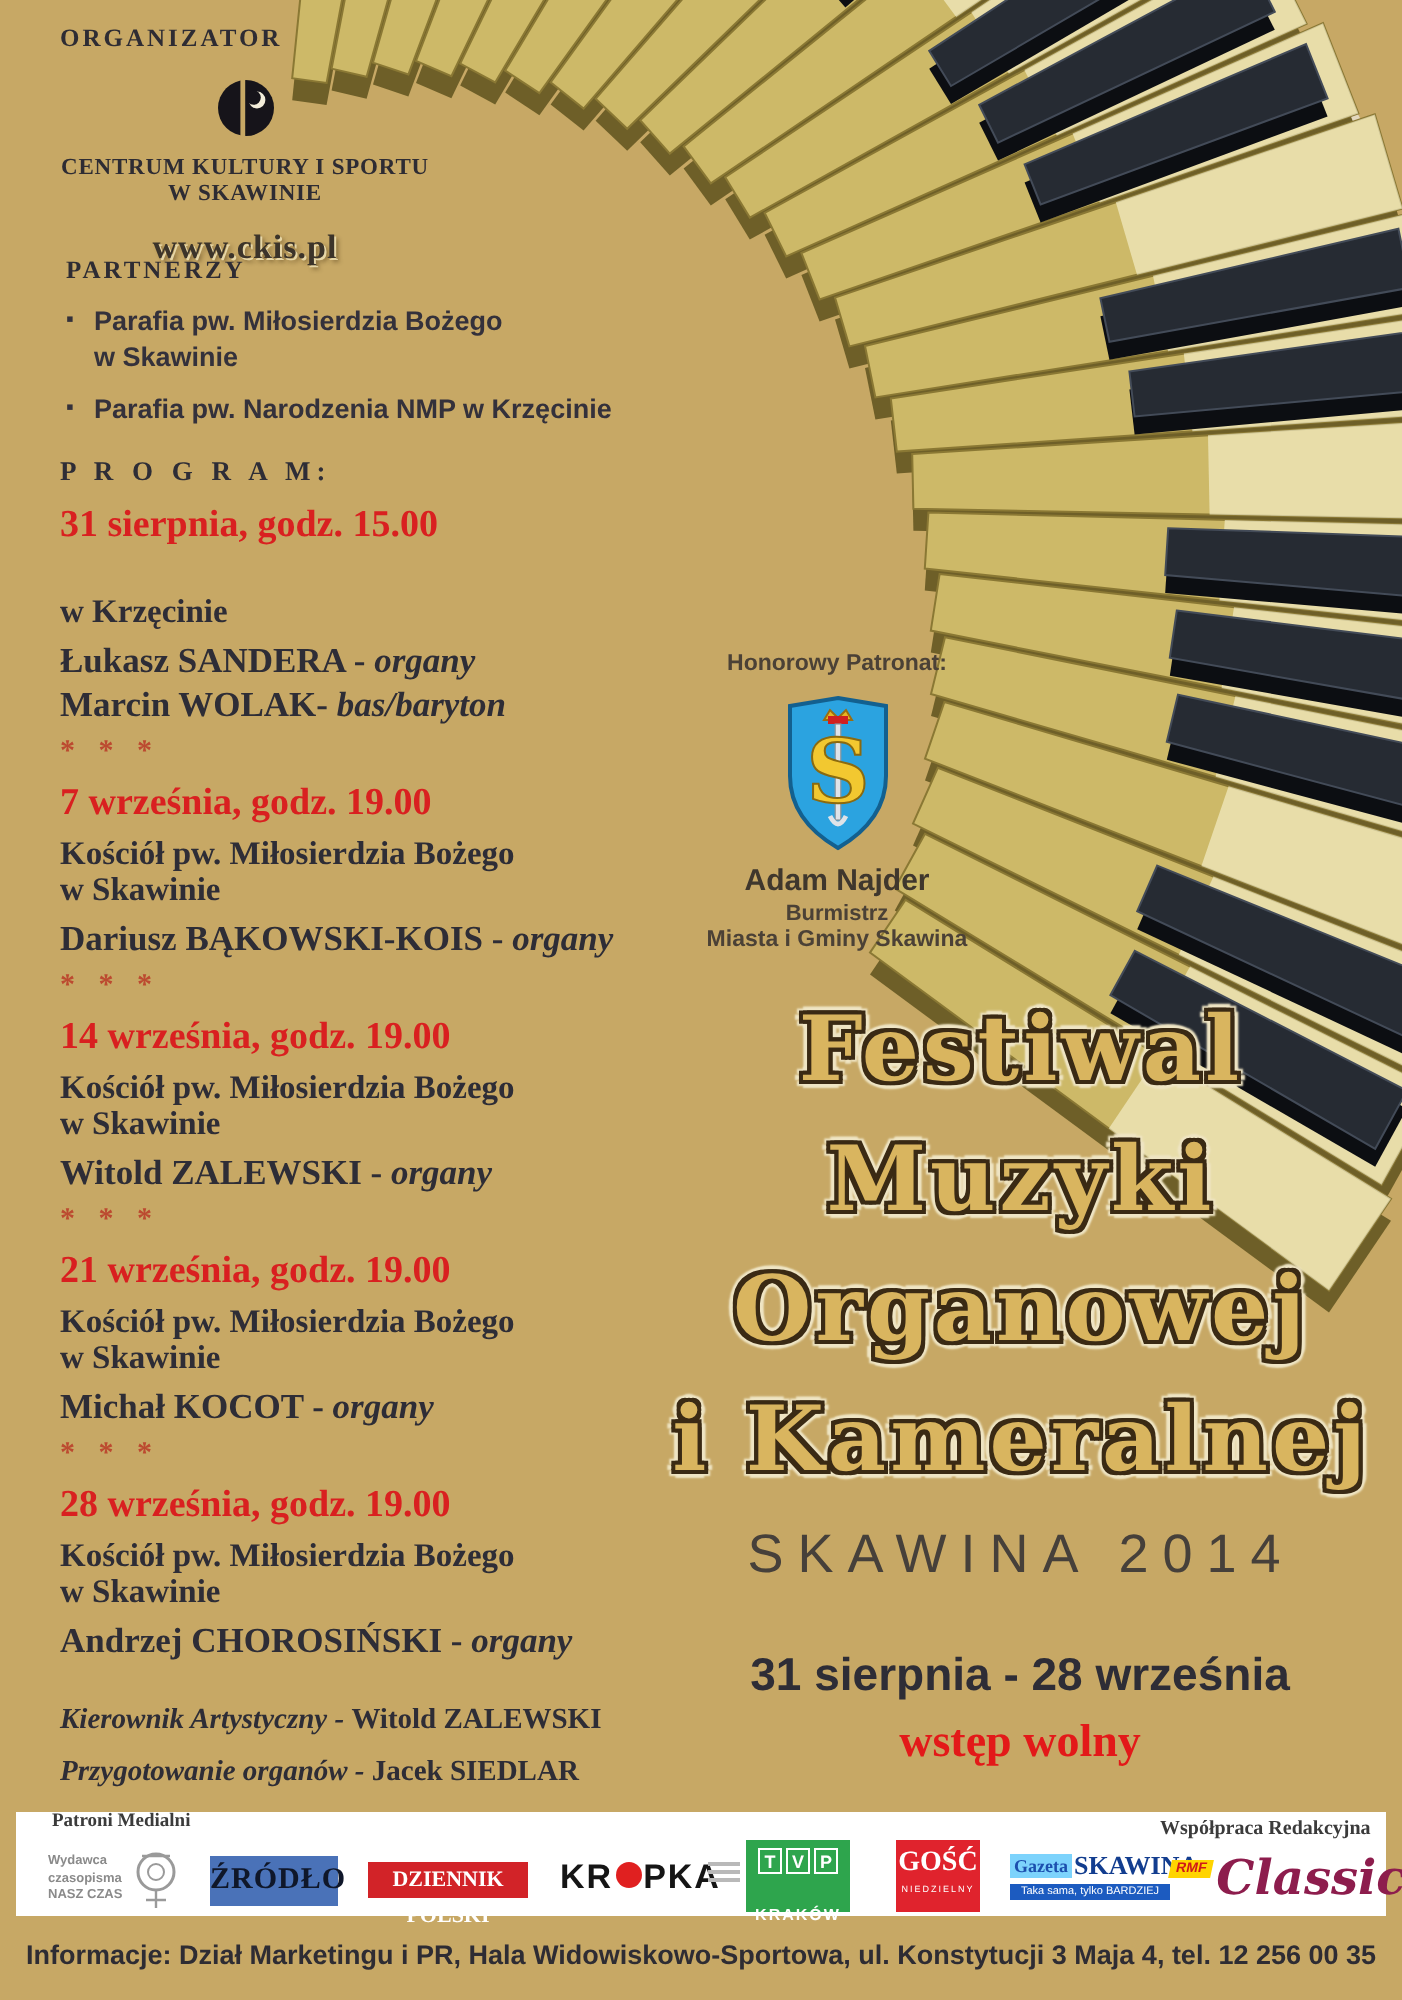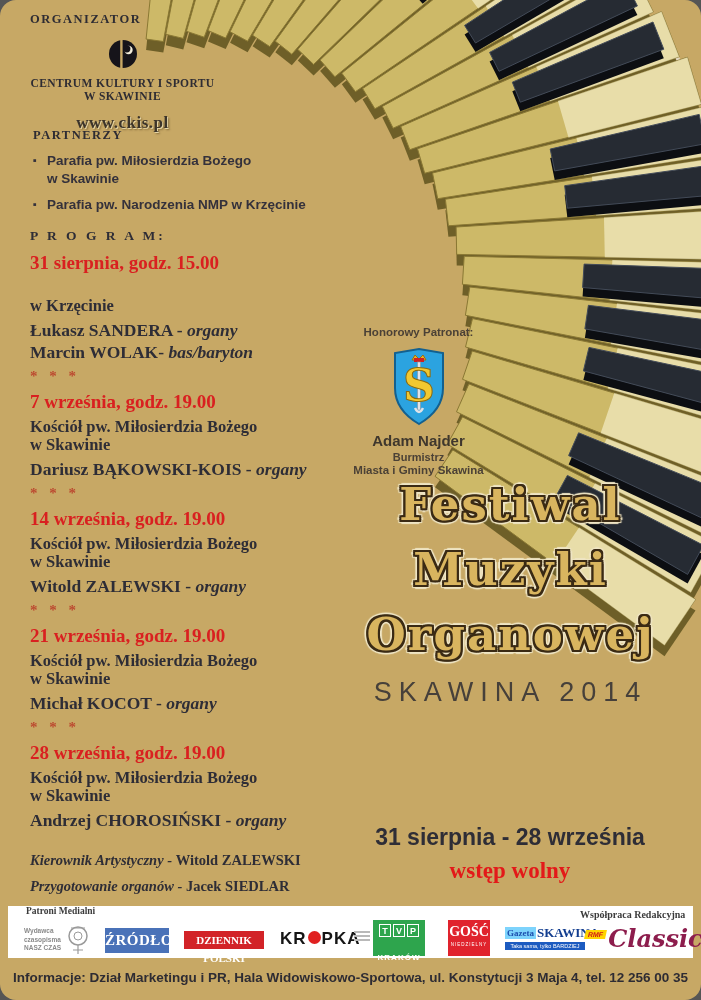--- a/index.html
+++ b/index.html
@@ -1,19 +1,19 @@
 <!DOCTYPE html>
 <html lang="pl"><head>
 <meta charset="utf-8">
 <style>
   * { margin:0; padding:0; box-sizing:border-box; }
   body { background:#555; font-family:"Liberation Sans", sans-serif; }
   .poster{
     position:relative; width:701px; height:1000px; margin:0 auto;
-    background:#c7a865; overflow:hidden;border-radius:16px;
+    background:#c7a865; overflow:hidden;
   }
   #decor-svg{ position:absolute; inset:0; z-index:0; }
 
   
   .organizer{ position:absolute; left:30px; top:12px; z-index:2; width:185px; text-align:left; color:#2e2c33;}
   .org-label{ font-family:"Liberation Serif",serif; font-weight:bold; font-size:12.5px; letter-spacing:1.5px;}
   .org-logo{ display:block; margin:12px auto 4px; width:150px; text-align:center;}
   .org-name{ text-align:center; font-family:"Liberation Serif",serif; font-weight:bold; font-size:11.5px; line-height:1.15; letter-spacing:.4px;}
   .org-site{ text-align:center; margin-top:10px; font-family:"Liberation Serif",serif; font-weight:bold; font-size:17px; color:#3c342a;
              text-shadow:1px 1px 0 #e6d6a6, 2px 2px 2px rgba(60,40,10,.45); letter-spacing:.5px;}
@@ -39,21 +39,21 @@
 
   
   .patronage{ position:absolute; left:341px; top:326px; width:155px; z-index:2; text-align:center; color:#4b4136;}
   .pat-label{ font-size:11.5px; font-weight:bold;}
   .pat-shield{ margin:8px auto 6px; width:54px; height:80px;}
   .pat-name{ font-size:15px; font-weight:bold; color:#3f372d; margin-top:2px;}
   .pat-title{ font-size:11px; font-weight:bold; margin-top:2px;}
   .pat-sub{ font-size:11.5px; font-weight:bold; margin-top:1px;}
 
   
-  .title-block{ position:absolute; left:320px; top:472px; width:381px; z-index:2; text-align:center;}
+  .title-block{ position:absolute; left:320px; top:492px; width:381px; z-index:2; text-align:center;}
   .title-line{
     font-family:"DejaVu Serif", serif; font-weight:bold; font-size:45px; line-height:65px;
     color:#d9b55f; letter-spacing:2px;
     text-shadow:
       -2px -2px 0 #3a2a14, 2px -2px 0 #3a2a14, -2px 2px 0 #3a2a14, 2px 2px 0 #3a2a14,
       0 -2px 0 #3a2a14, 0 2px 0 #3a2a14, -2px 0 0 #3a2a14, 2px 0 0 #3a2a14,
       -4px 0 1px #efe5c4, 4px 0 1px #efe5c4, 0 -4px 1px #efe5c4, 0 4px 1px #efe5c4,
       -3px -3px 1px #efe5c4, 3px 3px 1px #efe5c4, 3px -3px 1px #efe5c4, -3px 3px 1px #efe5c4;
   }
   .title-sub{ margin-top:10px; font-size:27px; letter-spacing:7px; color:#46403a; font-weight:normal;}
@@ -62,21 +62,21 @@
   .dates{ position:absolute; left:330px; top:824px; width:360px; z-index:2; text-align:center;}
   .date-range{ font-family:Liberation Sans, sans-serif; font-weight:bold; font-size:23px; color:#2e2d36;}
   .admission{ font-family:"Liberation Serif",serif; font-weight:bold; font-size:23px; color:#e31919; margin-top:7px;}
 
   
   .media-bar{ position:absolute; left:8px; top:906px; width:685px; height:52px; background:#fff; z-index:2;}
   .mb-label{ position:absolute; left:18px; top:0; font-family:"Liberation Serif",serif; font-weight:bold; font-size:9.5px; color:#3b3b3b;}
   .mb-coop{ position:absolute; left:572px; top:3px; font-family:"Liberation Serif",serif; font-weight:bold; font-size:10px; color:#3b3b3b;}
   .naszczas{ position:absolute; left:16px; top:18px; display:flex; gap:4px; align-items:center;}
   .naszczas .txt{ font-size:6.5px; line-height:1.3; color:#8a8a8a; font-weight:bold;}
-  .zrodlo{ position:absolute; left:97px; top:22px; width:64px; height:25px; background:#4a72b8; color:#ffffff;
+  .zrodlo{ position:absolute; left:97px; top:22px; width:64px; height:25px; background:#4a72b8; color:#0f172a;
            font-family:"Liberation Serif",serif; font-weight:bold; font-size:15px; text-align:center; line-height:25px; letter-spacing:.5px;}
   .dziennik{ position:absolute; left:176px; top:25px; width:80px; height:18px; background:#d22328; color:#fff;
              font-family:"Liberation Serif",serif; font-weight:bold; font-size:11px; text-align:center; line-height:18px;}
   .kropka{ position:absolute; left:272px; top:23px; font-size:17px; font-weight:bold; color:#151515; letter-spacing:1px;}
   .kropka-dot{ display:inline-block; width:13px; height:13px; background:#e02020; border-radius:50%; margin:0 1px;}
   .kropka-side{ position:absolute; left:346px; top:25px;}
   .kropka-side i{ display:block; width:16px; height:2px; background:#b9b9b9; margin-bottom:2px;}
   .tvp{ position:absolute; left:365px; top:14px; width:52px; height:36px; background:#2ea54d; color:#fff; text-align:center; padding-top:4px;}
   .tvp .letters{ display:flex; gap:2px; justify-content:center;}
   .tvp .letters span{ display:block; width:12px; height:13px; border:1px solid #fff; font-size:9px; font-weight:bold; line-height:12px;}
@@ -338,20 +338,21 @@
     </div>
     <div class="pat-name">Adam Najder</div>
     <div class="pat-title">Burmistrz</div>
     <div class="pat-sub">Miasta i Gminy Skawina</div>
   </div>
 
   <div class="title-block">
     <div class="title-line">Festiwal</div>
     <div class="title-line">Muzyki</div>
     <div class="title-line">Organowej</div>
+    <div class="title-line">i Kameralnej</div>
     <div class="title-sub">SKAWINA 2014</div>
   </div>
 
   <div class="dates">
     <div class="date-range">31 sierpnia - 28 września</div>
     <div class="admission">wstęp wolny</div>
   </div>
 
   <div class="media-bar">
     <div class="mb-label">Patroni Medialni</div>

